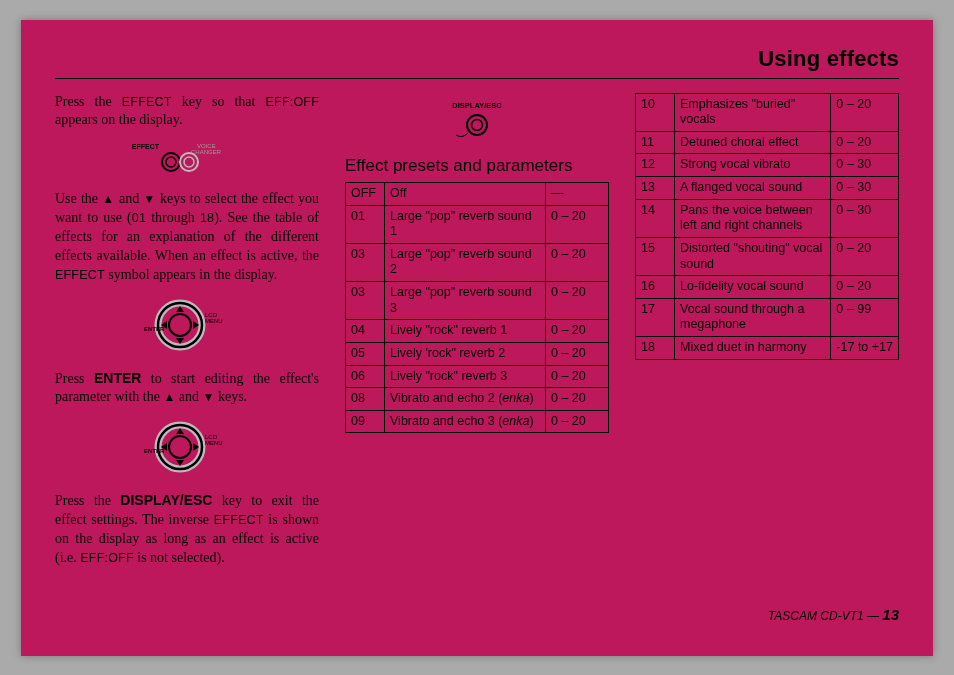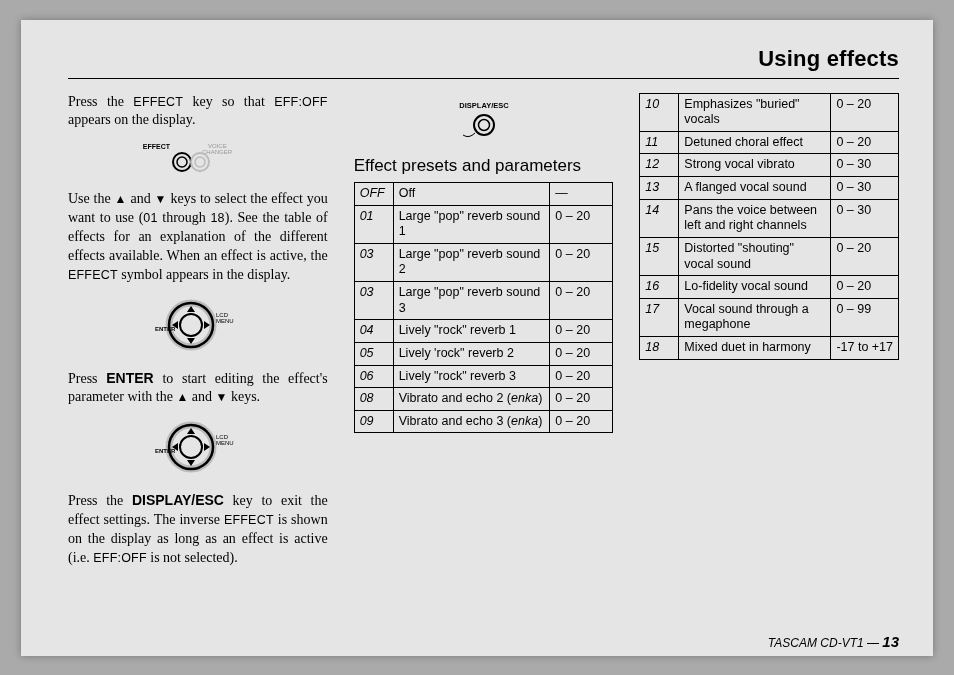--- a/index.html
+++ b/index.html
@@ -10,25 +10,25 @@
     display: flex;
     align-items: center;
     justify-content: center;
     width: 954px;
     height: 675px;
     overflow: hidden;
   }
   .page {
     width: 912px;
     height: 636px;
-    background: #e5e5e5;
+    background: #be185d;
     box-shadow: 0 0 8px rgba(0,0,0,.3);
     position: relative;
     box-sizing: border-box;
-    padding: 26px 34px 24px 47px;
+    padding: 26px 34px 24px 34px;
   }
   .page-title {
     text-align: right;
     font-family: Arial, Helvetica, sans-serif;
     font-weight: 700;
     font-size: 22px;
     margin-bottom: 6px;
     letter-spacing: .2px;
   }
   .rule { border: none; border-top: 1.5px solid #000; margin: 0 0 14px 0; }
@@ -52,27 +52,27 @@
     width: 100%;
     font-family: Arial, Helvetica, sans-serif;
     font-size: 12.5px;
   }
   table.effects td {
     border: 1px solid #000;
     padding: 3px 5px;
     vertical-align: top;
     line-height: 1.25;
   }
-  table.effects td.num { width: 28px; font-style: italic; }
+  table.effects td.num { width: 28px; }
   table.effects td.range { width: 52px; white-space: nowrap; }
   .ital { font-style: italic; }
   .footer {
     position: absolute;
     right: 34px;
-    bottom: 6px;
+    bottom: 33px;
     font-family: Arial, Helvetica, sans-serif;
     font-size: 12px;
     font-style: italic;
   }
   .footer .pnum { font-weight: 700; font-style: italic; font-size: 15px; }
 </style>
 </head>
 <body>
 
 <div class="page">

